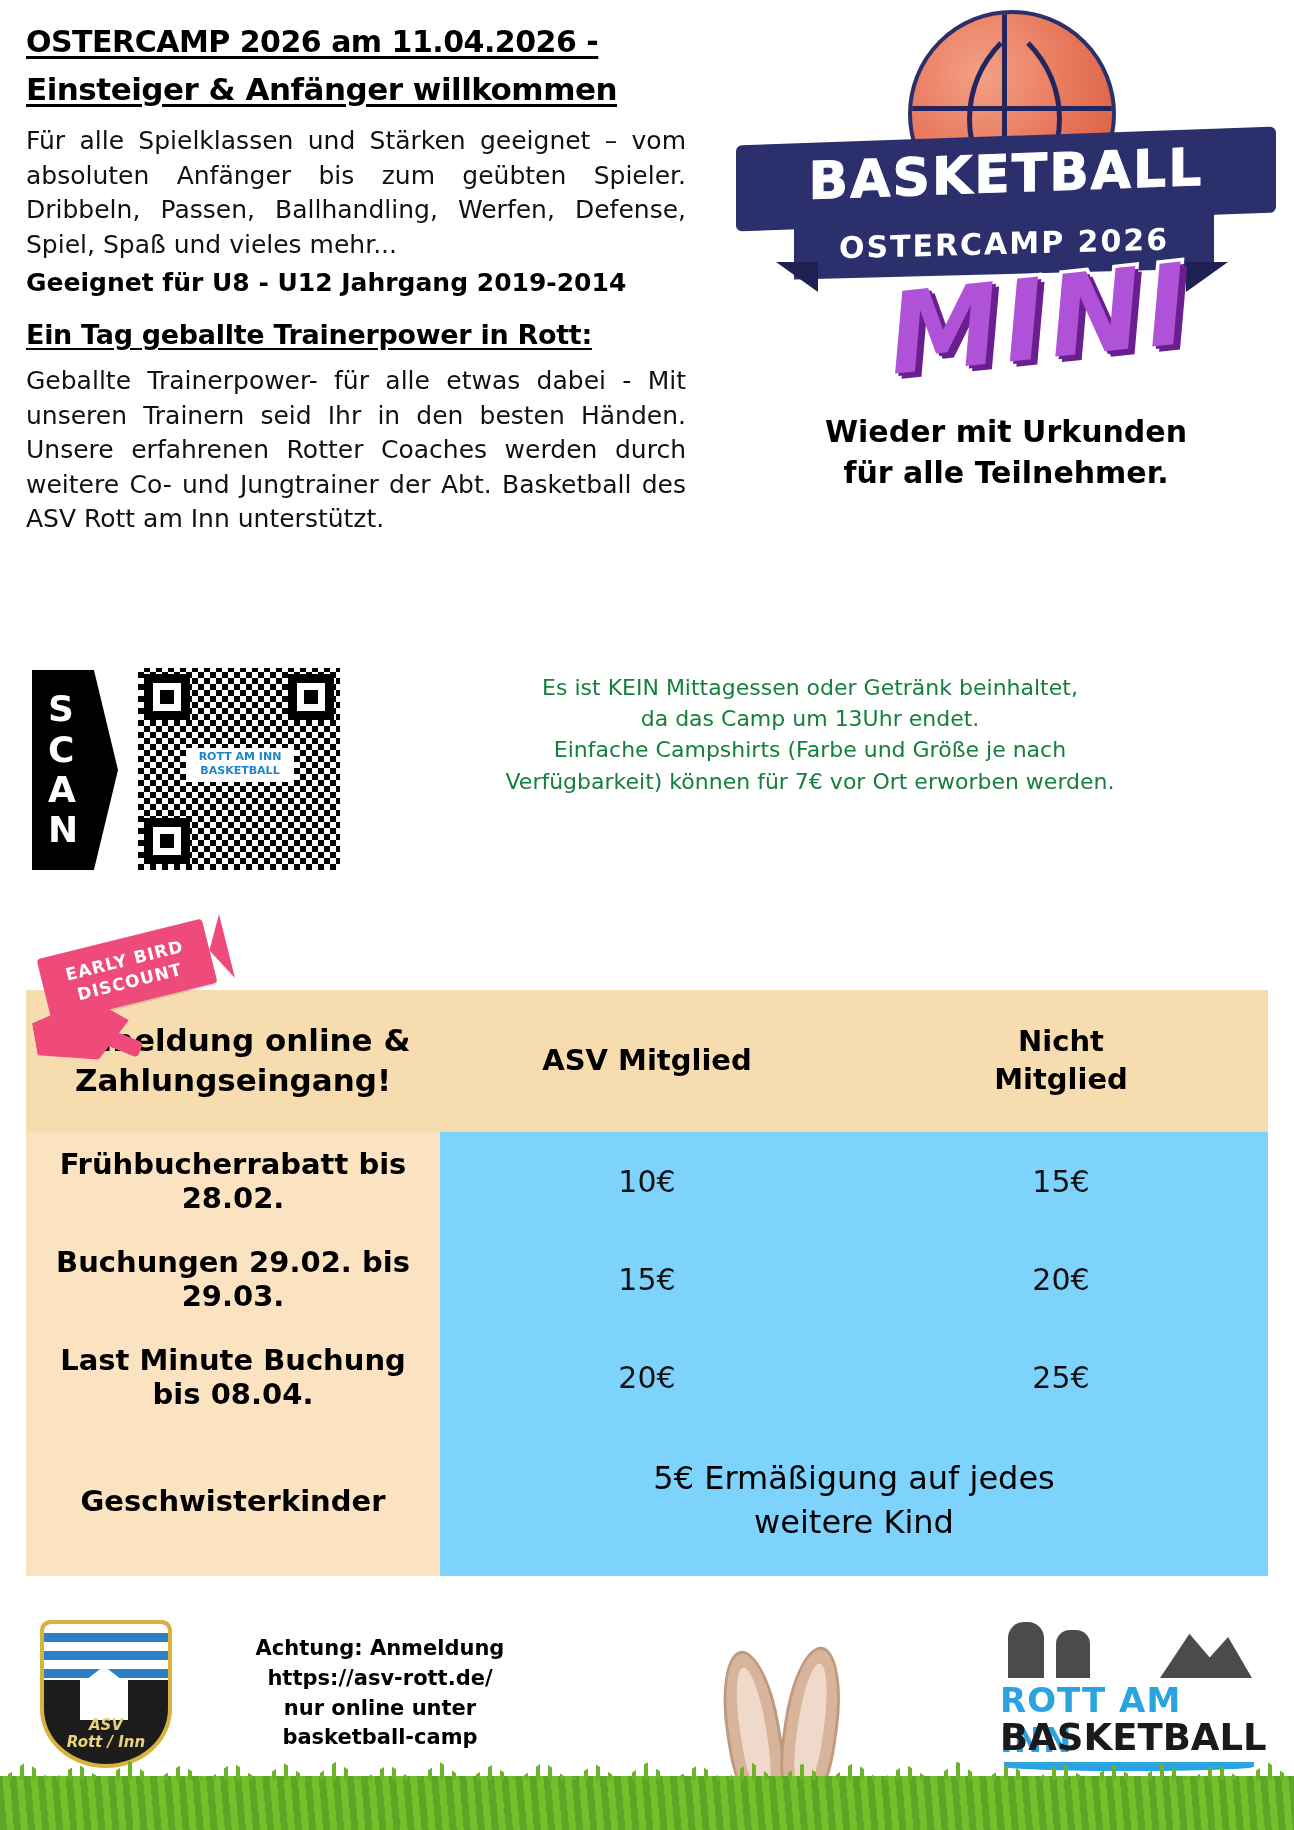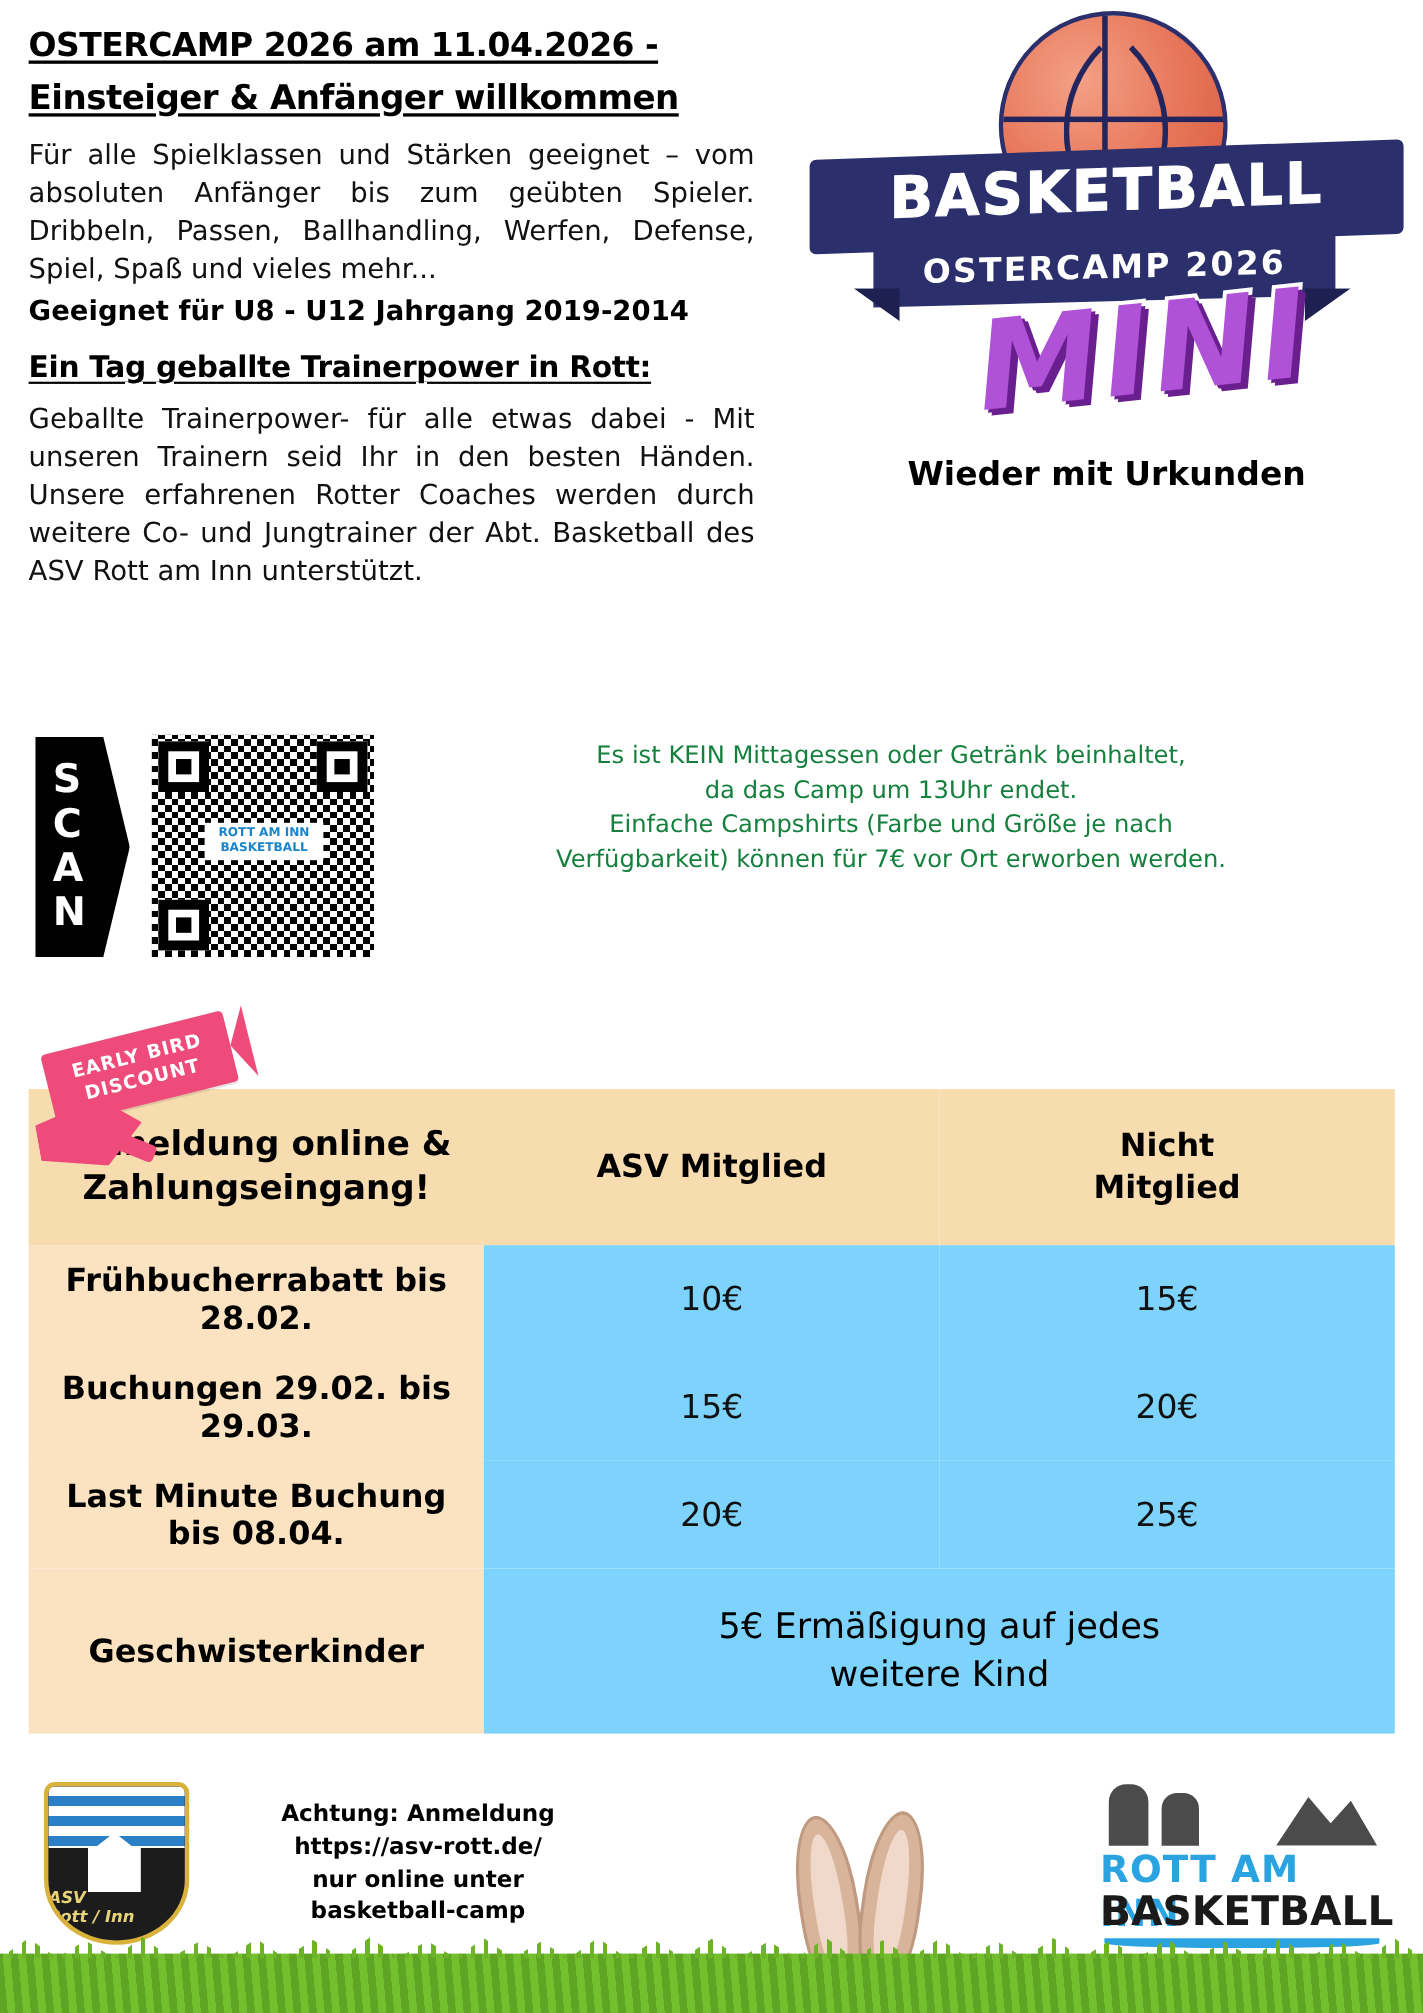--- a/index.html
+++ b/index.html
@@ -442,21 +442,21 @@
     content:"";
     position:absolute;
     left: 6px; top: -14px;
     border-style: solid;
     border-width: 0 18px 14px 18px;
     border-color: transparent transparent #fff transparent;
   }
   .shield-text {
     position: absolute;
     left: 0; right: 0; bottom: 14px;
-    text-align: left;
+    text-align: center;
     color: #e8d27a;
     font-size: 15px;
     font-weight: bold;
     font-style: italic;
     line-height: 1.1;
   }
   .footer-note {
     position: absolute;
     left: 210px;
     top: 1634px;
@@ -578,20 +578,21 @@
     </div>
     <div class="banner"></div>
     <div class="banner-text">BASKETBALL</div>
     <div class="ribbon"></div>
     <div class="ribbon-fold-l"></div>
     <div class="ribbon-fold-r"></div>
     <div class="ribbon-text">OSTERCAMP 2026</div>
     <div class="mini">MINI</div>
     <div class="urkunden">
       <div>Wieder mit Urkunden</div>
+      <div>für alle Teilnehmer.</div>
     </div>
   </div>
 
   <div class="scan-arrow">
     <span>S</span>
     <span>C</span>
     <span>A</span>
     <span>N</span>
   </div>
 

